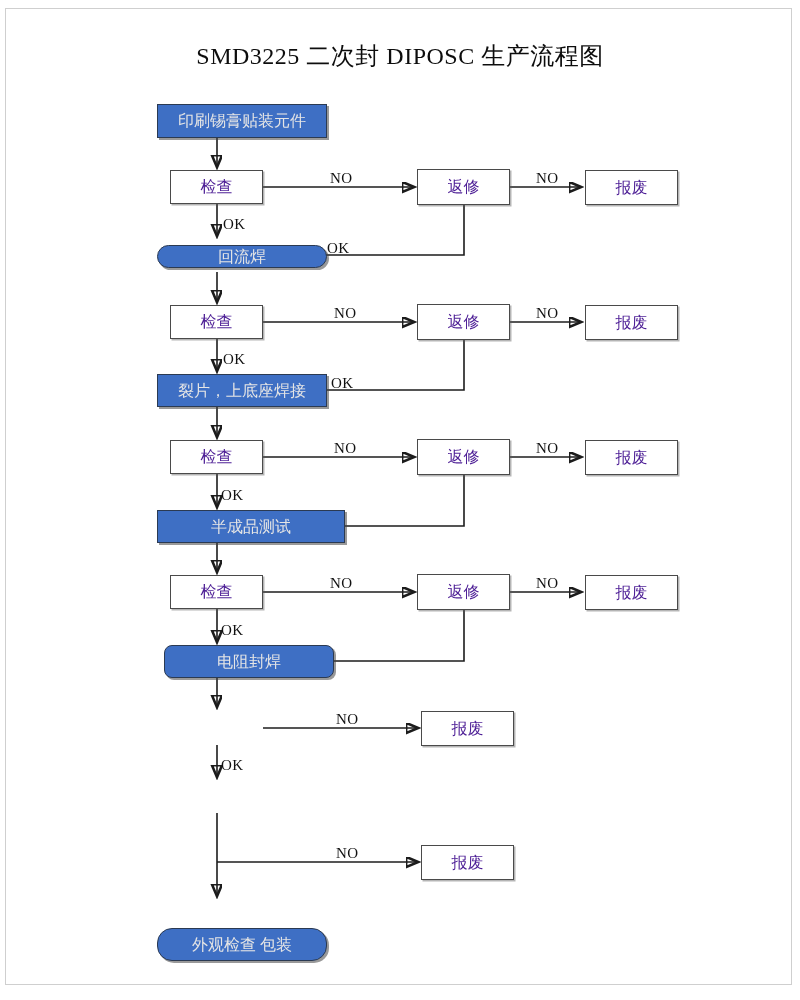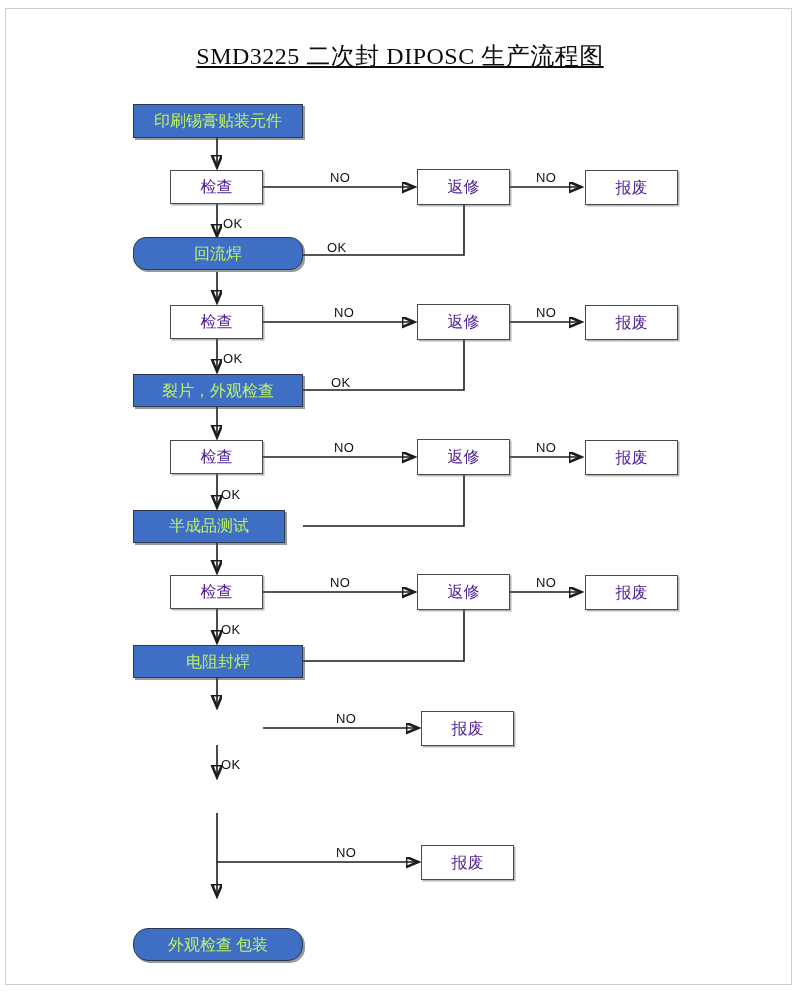--- a/index.html
+++ b/index.html
@@ -34,37 +34,37 @@
     position: absolute;
     left: 0;
     top: 40px;
     width: 800px;
     text-align: center;
     font-size: 24px;
     color: #0d0d0d;
     letter-spacing: 0.5px;
     font-family: "Liberation Serif", "DejaVu Serif", serif;
     white-space: nowrap;
-    text-decoration: underline;
   }
   .node {
     position: absolute;
     box-sizing: border-box;
     display: flex;
     align-items: center;
     justify-content: center;
     font-size: 16px;
     line-height: 1;
     white-space: nowrap;
   }
   .node.process {
     background: #3E6FC4;
     border: 1px solid #2b3a52;
-    color: #bef264;
+    color: #e5e5e5;
     box-shadow: 2px 2px 0 rgba(70,70,70,0.55);
+    margin-left: 24px;
   }
   .node.decision,
   .node.terminal {
     background: #ffffff;
     border: 1px solid #4a4a4a;
     color: #4c1d95;
     box-shadow: 1.5px 1.5px 0 rgba(90,90,90,0.45);
   }
   svg#wires {
     position: absolute;
@@ -73,23 +73,23 @@
     height: 1000px;
     pointer-events: none;
   }
   svg#wires line, svg#wires path, svg#wires polyline {
     stroke: #1c1c1c;
     stroke-width: 1.6;
     fill: none;
   }
   .edge-label {
     position: absolute;
-    font-size: 13px;
+    font-size: 15px;
     color: #111111;
-    font-family: Liberation Sans, sans-serif;
+    font-family: Liberation Serif, serif;
     white-space: nowrap;
     letter-spacing: 0.3px;
   }
 </style>
 </head>
 <body>
 
 <div id="page">
 
   <div id="page-frame"></div>
@@ -149,63 +149,63 @@
   <div class="node decision" style="left:170px; top:170px; width:93px; height:34px;">
     <span>检查</span>
   </div>
   <div class="node decision" style="left:417px; top:169px; width:93px; height:36px;">
     <span>返修</span>
   </div>
   <div class="node terminal" style="left:585px; top:170px; width:93px; height:35px;">
     <span>报废</span>
   </div>
 
-  <div class="node process" style="left:133px; top:237px; width:170px; height:33px;border-radius:13px;">
+  <div class="node process" style="left:133px; top:245px; width:170px; height:23px;border-radius:13px;">
     <span>回流焊</span>
   </div>
 
   <div class="node decision" style="left:170px; top:305px; width:93px; height:34px;">
     <span>检查</span>
   </div>
   <div class="node decision" style="left:417px; top:304px; width:93px; height:36px;">
     <span>返修</span>
   </div>
   <div class="node terminal" style="left:585px; top:305px; width:93px; height:35px;">
     <span>报废</span>
   </div>
 
   <div class="node process" style="left:133px; top:374px; width:170px; height:33px;">
-    <span>裂片，外观检查</span>
+    <span>裂片，上底座焊接</span>
   </div>
 
   <div class="node decision" style="left:170px; top:440px; width:93px; height:34px;">
     <span>检查</span>
   </div>
   <div class="node decision" style="left:417px; top:439px; width:93px; height:36px;">
     <span>返修</span>
   </div>
   <div class="node terminal" style="left:585px; top:440px; width:93px; height:35px;">
     <span>报废</span>
   </div>
 
-  <div class="node process" style="left:133px; top:510px; width:152px; height:33px;font-family:Liberation Mono, monospace;">
+  <div class="node process" style="left:133px; top:510px; width:188px; height:33px;">
     <span>半成品测试</span>
   </div>
 
   <div class="node decision" style="left:170px; top:575px; width:93px; height:34px;">
     <span>检查</span>
   </div>
   <div class="node decision" style="left:417px; top:574px; width:93px; height:36px;">
     <span>返修</span>
   </div>
   <div class="node terminal" style="left:585px; top:575px; width:93px; height:35px;">
     <span>报废</span>
   </div>
 
-  <div class="node process" style="left:133px; top:645px; width:170px; height:33px;">
+  <div class="node process" style="left:140px; top:645px; width:170px; height:33px;border-radius:8px;">
     <span>电阻封焊</span>
   </div>
 
   <div class="node terminal" style="left:421px; top:711px; width:93px; height:35px;">
     <span>报废</span>
   </div>
 
 
   <div class="node terminal" style="left:421px; top:845px; width:93px; height:35px;">
     <span>报废</span>

